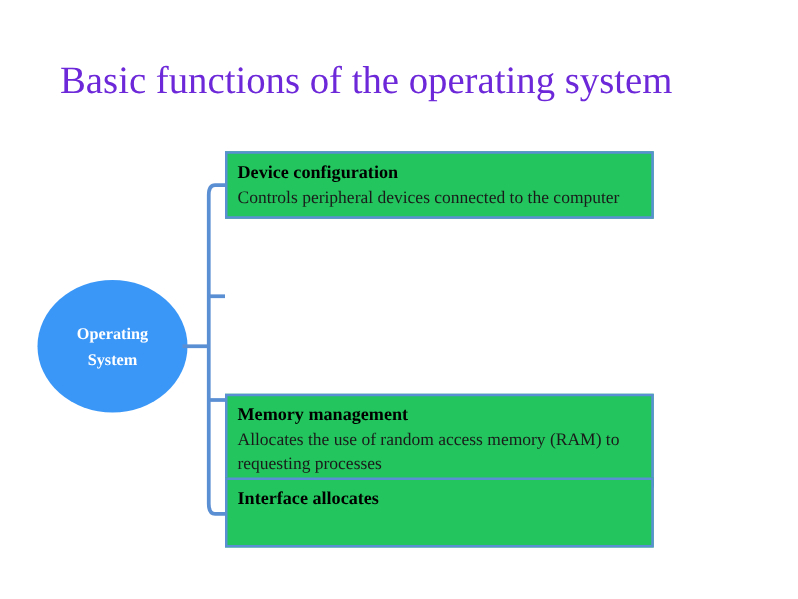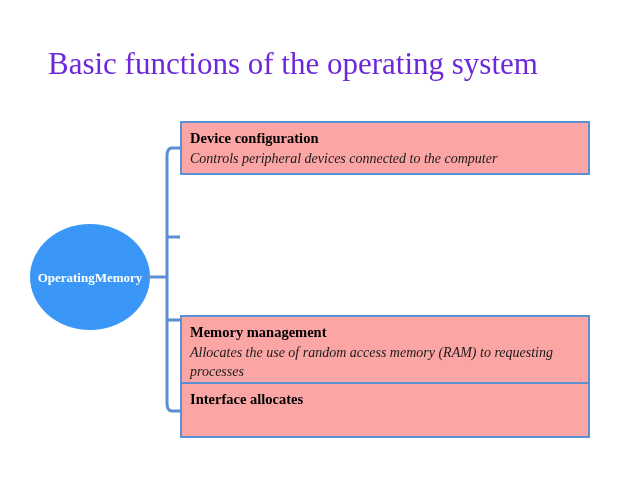--- a/index.html
+++ b/index.html
@@ -42,20 +42,21 @@
   
   #root-node {
     position: absolute;
     left: 30px;
     top: 224px;
     width: 120px;
     height: 106px;
     border-radius: 50%;
     background: #3b97f7;
     display: flex;
+    flex-direction: column;
     align-items: center;
     justify-content: center;
     box-sizing: border-box;
   }
   #root-node .root-line {
     color: #ffffff;
     font-weight: bold;
     font-size: 13px;
     line-height: 21px;
     text-align: center;
@@ -69,57 +70,56 @@
     top: 0;
     width: 638px;
     height: 479px;
     pointer-events: none;
   }
 
   
   .fn-box {
     position: absolute;
     left: 180px;
-    width: 410px;
+    width: 343px;
     box-sizing: border-box;
     border: 2px solid #5b8fd4;
-    background: #fca5a5;
+    background: #22c55e;
     padding: 5px 7px 19px 8px;
   }
   .fn-title {
     font-weight: bold;
     font-size: 14.5px;
     line-height: 20px;
     color: #000000;
     margin-bottom: 1px;
     font-family: "Liberation Serif", "DejaVu Serif", serif;
   }
   .fn-desc {
     font-size: 14px;
     line-height: 19px;
     color: #1a1a1a;
     font-family: "Liberation Serif", "DejaVu Serif", serif;
-    font-style: italic;
   }
 
   #box-0 { top: 121px;  height: 54px; }
   #box-1 { top: 190px;  height: 94px; }
   #box-2 { top: 315px;  height: 75px; }
   #box-3 { top: 382px;  height: 56px; }
 </style>
 </head>
 <body>
 
 <div id="slide">
 
   <div id="slide-title">Basic functions of the operating system</div>
 
   <div id="root-node">
     <div class="root-line">Operating</div>
-    <div class="root-line">Memory</div>
+    <div class="root-line">System</div>
   </div>
 
   <svg id="connector-svg" viewBox="0 0 638 479" xmlns="http://www.w3.org/2000/svg">
     <g fill="none" stroke="#5b8fd4" stroke-width="3" stroke-linecap="butt">
 
       <path d="M 146 277 L 167 277"></path>
 
       <path d="M 180 148 L 172 148 Q 167 148 167 156 L 167 403 Q 167 411 172 411 L 180 411"></path>
 
       <path d="M 167 237 L 180 237"></path>

